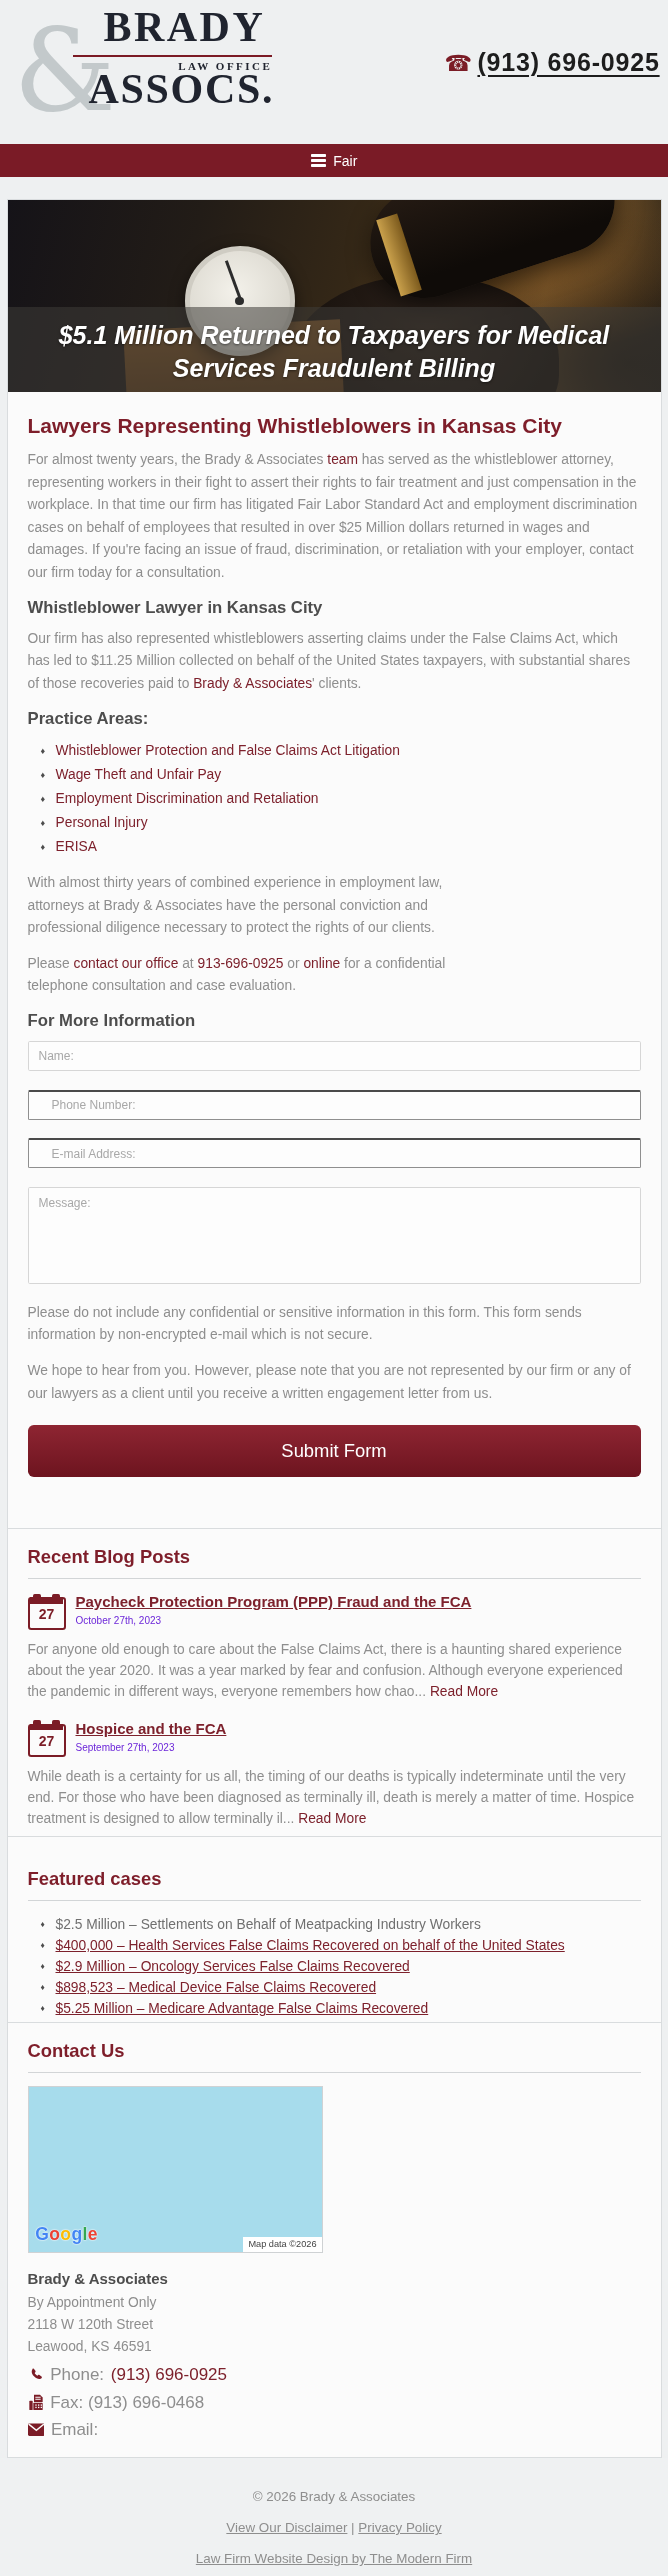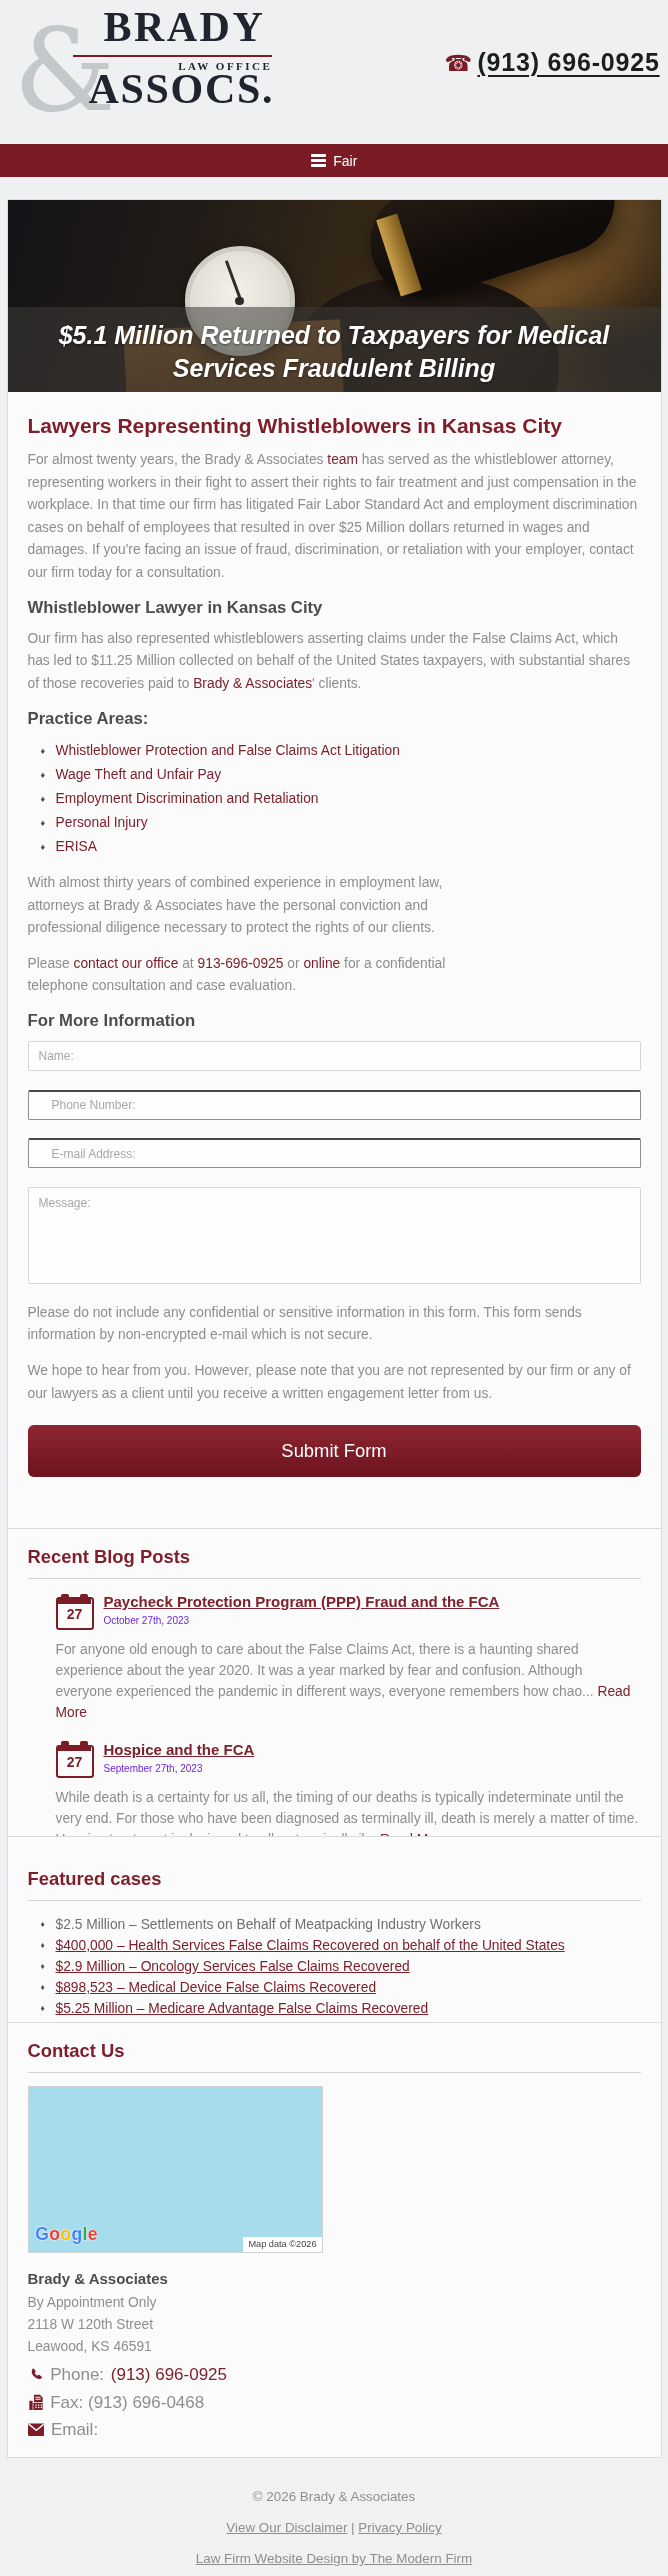--- a/index.html
+++ b/index.html
@@ -138,21 +138,21 @@
     font-family:"Liberation Sans", sans-serif; cursor:pointer;
   }
 
   
   .section-blog { height:308px; padding:11.7px 20px 0; border-top:0.8px solid #d9dcde; }
   .section-featured { height:186px; padding:26px 20px 0; border-top:0.8px solid #d9dcde; }
   .section-contact { height:437px; padding:11.7px 20px 0; border-top:0.8px solid #d9dcde; }
   h2.section-title { margin:5px 0 10px; font-size:18.4px; color:#7e1e2a; font-weight:bold; }
   .divider { height:0.8px; background:#d2d5d7; margin:0 0 13.4px; }
 
-  .blog-post { margin-bottom:16.7px;margin-left:28px; }
+  .blog-post { margin-bottom:16.7px; }
   .post-head { display:flex; gap:10px; }
   .cal-icon { position:relative; width:38px; height:37px; flex:0 0 auto; margin-top:1.7px; }
   .cal-icon .ring { position:absolute; top:0; width:7.5px; height:7.5px; background:#7b1c26; border-radius:1.7px; }
   .cal-icon .ring.r1 { left:5.8px; } .cal-icon .ring.r2 { right:5.8px; }
   .cal-icon .box {
     position:absolute; top:3.3px; left:0; width:100%; height:33px;
     border:2.5px solid #7b1c26; border-radius:3.3px; background:#fbfbfb;
   }
   .cal-icon .bar { position:absolute; top:3.3px; left:2.5px; right:2.5px; height:6.7px; background:#7b1c26; }
   .cal-icon .day {

